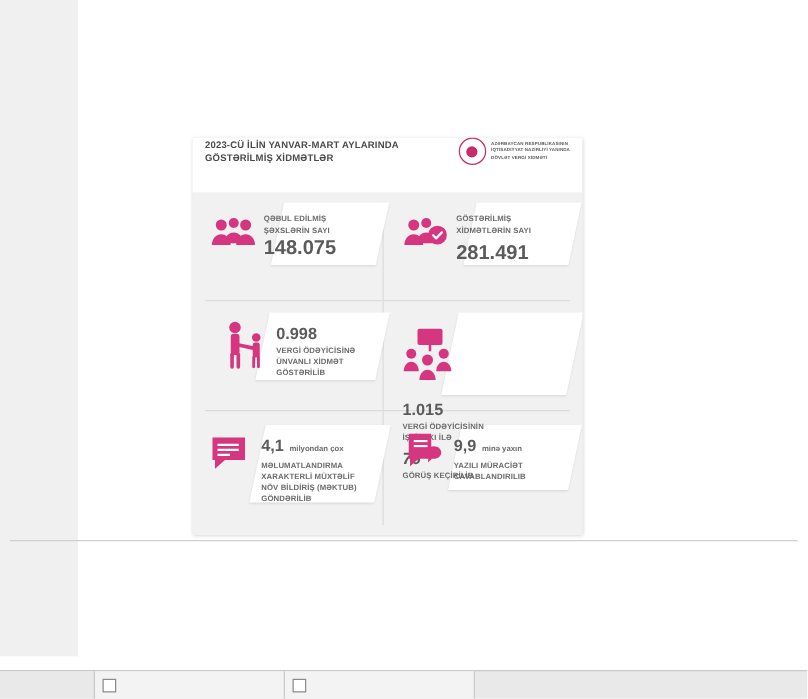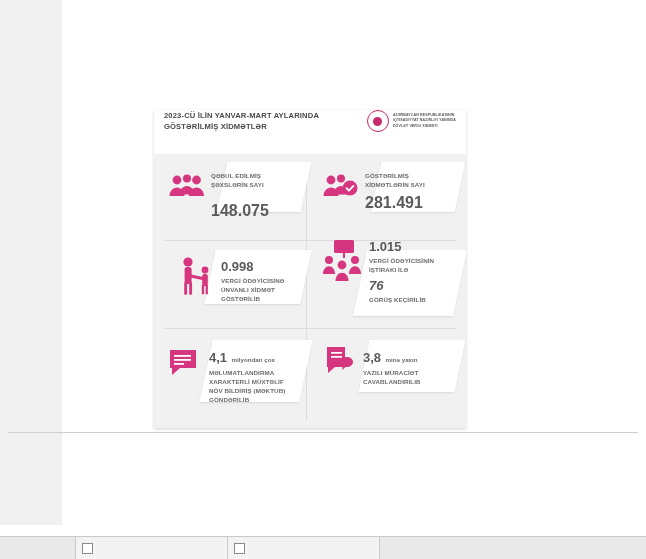--- a/index.html
+++ b/index.html
@@ -217,21 +217,21 @@
           <circle cx="19" cy="6.4" r="4" class="magenta"></circle>
           <circle cx="28.5" cy="8" r="4.4" class="magenta"></circle>
           <path d="M1.5 24c0-5 3.4-8.6 7.5-8.6s7.5 3.6 7.5 8.6z" class="magenta"></path>
           <path d="M11.5 22.5c0-5 3.4-8.6 7.5-8.6s7.5 3.6 7.5 8.6z" class="magenta"></path>
           <path d="M21 24c0-5 3.4-8.6 7.5-8.6S36 19 36 24z" class="magenta"></path>
         </svg>
       </div>
       <div class="stat-text">
         <div class="label">QƏBUL EDİLMİŞ</div>
         <div class="label">ŞƏXSLƏRİN SAYI</div>
-        <div class="bignum" style="margin-top:12px;">148.075</div>
+        <div class="bignum" style="margin-top:0;">148.075</div>
       </div>
     </div>
 
     <div class="stat" style="left:168px; top:18px;">
       <div class="stat-icon">
         <svg width="36" height="30" viewBox="0 0 36 30">
           <circle cx="9" cy="8" r="4.4" class="magenta"></circle>
           <circle cx="19" cy="6.4" r="4" class="magenta"></circle>
           <path d="M1.5 24c0-5 3.4-8.6 7.5-8.6s7.5 3.6 7.5 8.6z" class="magenta"></path>
           <path d="M11.5 22.5c0-5 3.4-8.6 7.5-8.6s7.5 3.6 7.5 8.6z" class="magenta"></path>
@@ -261,21 +261,21 @@
         </svg>
       </div>
       <div class="stat-text" style="padding-top:4px;">
         <div class="bignum small">0.998</div>
         <div class="label" style="margin-top:3px;">VERGİ ÖDƏYİCİSİNƏ</div>
         <div class="label">ÜNVANLI XİDMƏT</div>
         <div class="label">GÖSTƏRİLİB</div>
       </div>
     </div>
 
-    <div class="stat" style="left:168px; top:84px;">
+    <div class="stat" style="left:168px; top:107px;flex-direction:column;">
       <div class="stat-icon">
         <svg width="40" height="46" viewBox="0 0 40 46">
           <rect x="12" y="2" width="20" height="13" rx="1.6" class="magenta"></rect>
           <rect x="21" y="15" width="2" height="5" class="magenta"></rect>
           <circle cx="7" cy="22" r="4" class="magenta"></circle>
           <path d="M1 36c0-4.5 2.7-7.7 6-7.7s6 3.2 6 7.7z" class="magenta"></path>
           <circle cx="33" cy="22" r="4" class="magenta"></circle>
           <path d="M27 36c0-4.5 2.7-7.7 6-7.7s6 3.2 6 7.7z" class="magenta"></path>
           <circle cx="20" cy="27" r="4.4" class="magenta"></circle>
           <path d="M13.5 43c0-4.8 2.9-8.3 6.5-8.3s6.5 3.5 6.5 8.3z" class="magenta"></path>
@@ -315,21 +315,21 @@
       <div class="stat-icon">
         <svg width="32" height="34" viewBox="0 0 32 34">
           <path d="M3 3h18v20H11l-7 6v-6H3z" class="magenta"></path>
           <rect x="7" y="8" width="11" height="1.7" fill="#ffffff"></rect>
           <rect x="7" y="12" width="11" height="1.7" fill="#ffffff"></rect>
           <path d="M23 13c3.4 0 6 2.2 6 5s-2.6 5-6 5h-1.5l-3 3v-3.6C17 21.6 17 18 17 18c0-2.8 2.6-5 6-5z" class="magenta"></path>
         </svg>
       </div>
       <div class="stat-text" style="padding-top:4px;">
         <div>
-          <span class="bignum small">3,8</span>
+          <span class="bignum small">9,9</span>
           <span class="num-suffix">minə yaxın</span>
         </div>
         <div class="label" style="margin-top:3px;">YAZILI MÜRACİƏT</div>
         <div class="label">CAVABLANDIRILIB</div>
       </div>
     </div>
 
   </div>
 </div>
 

